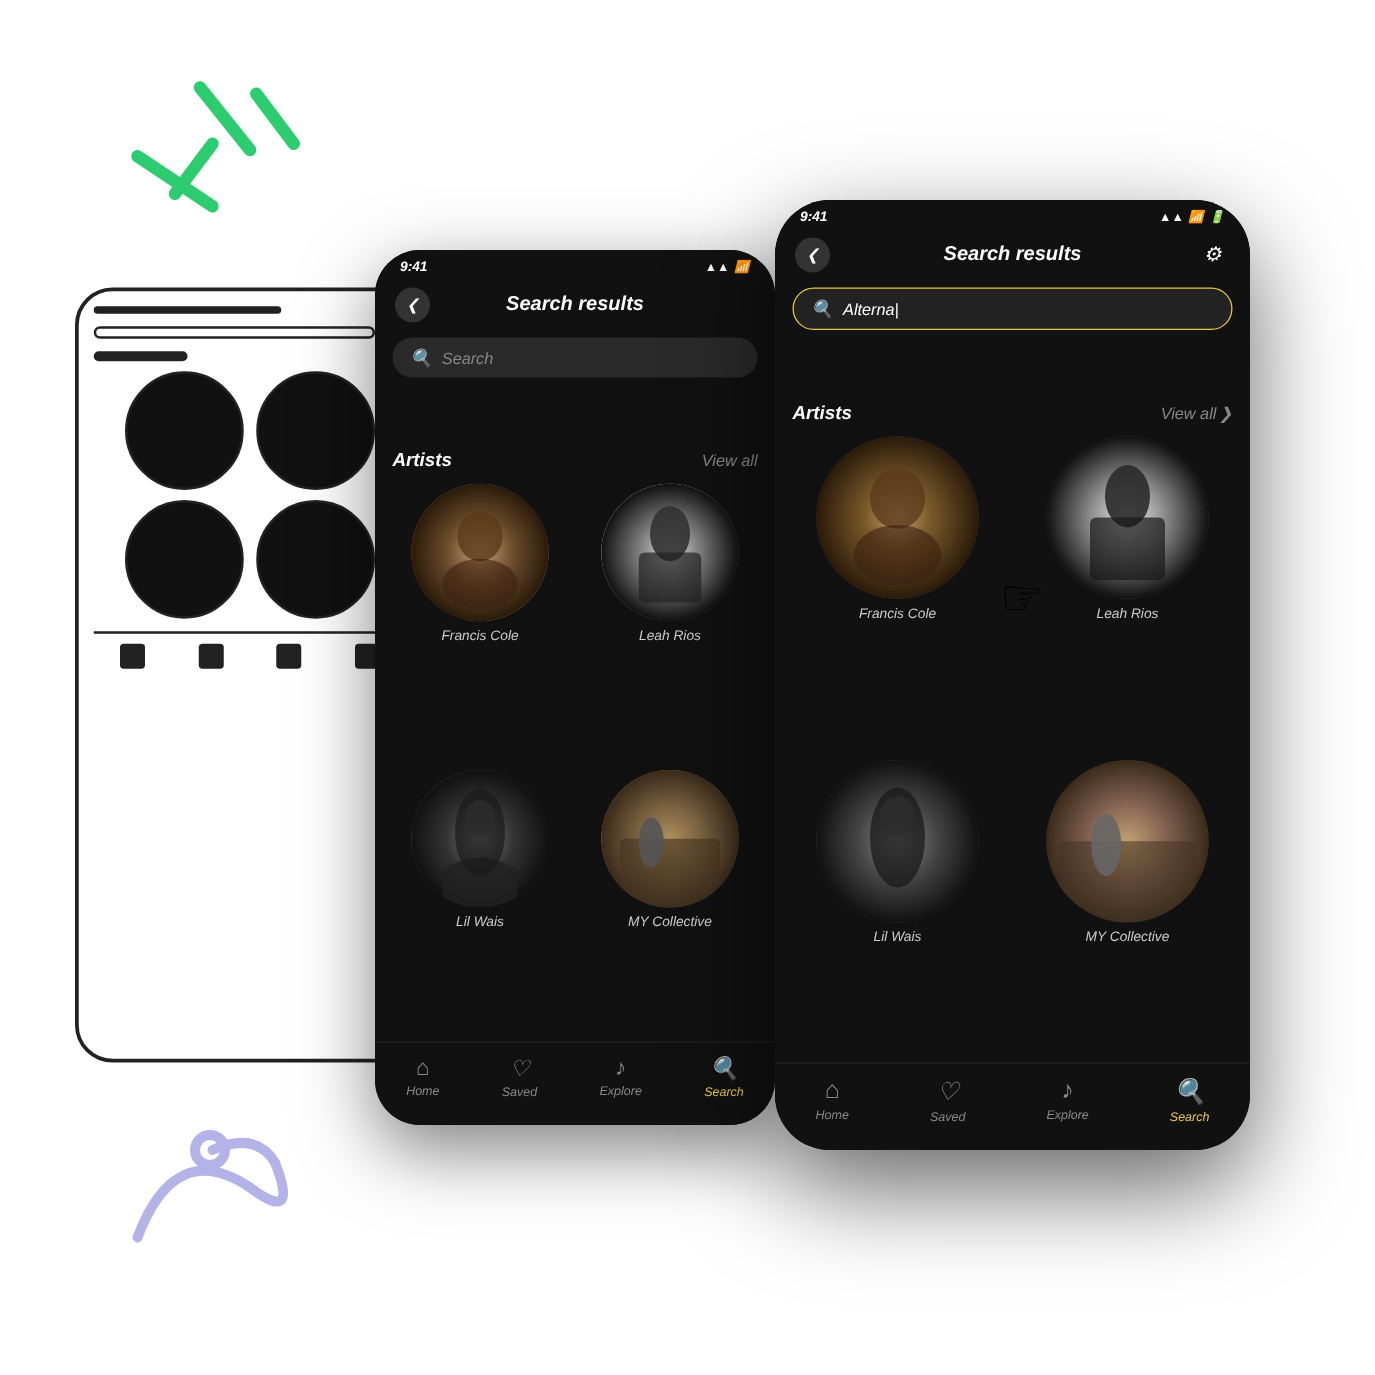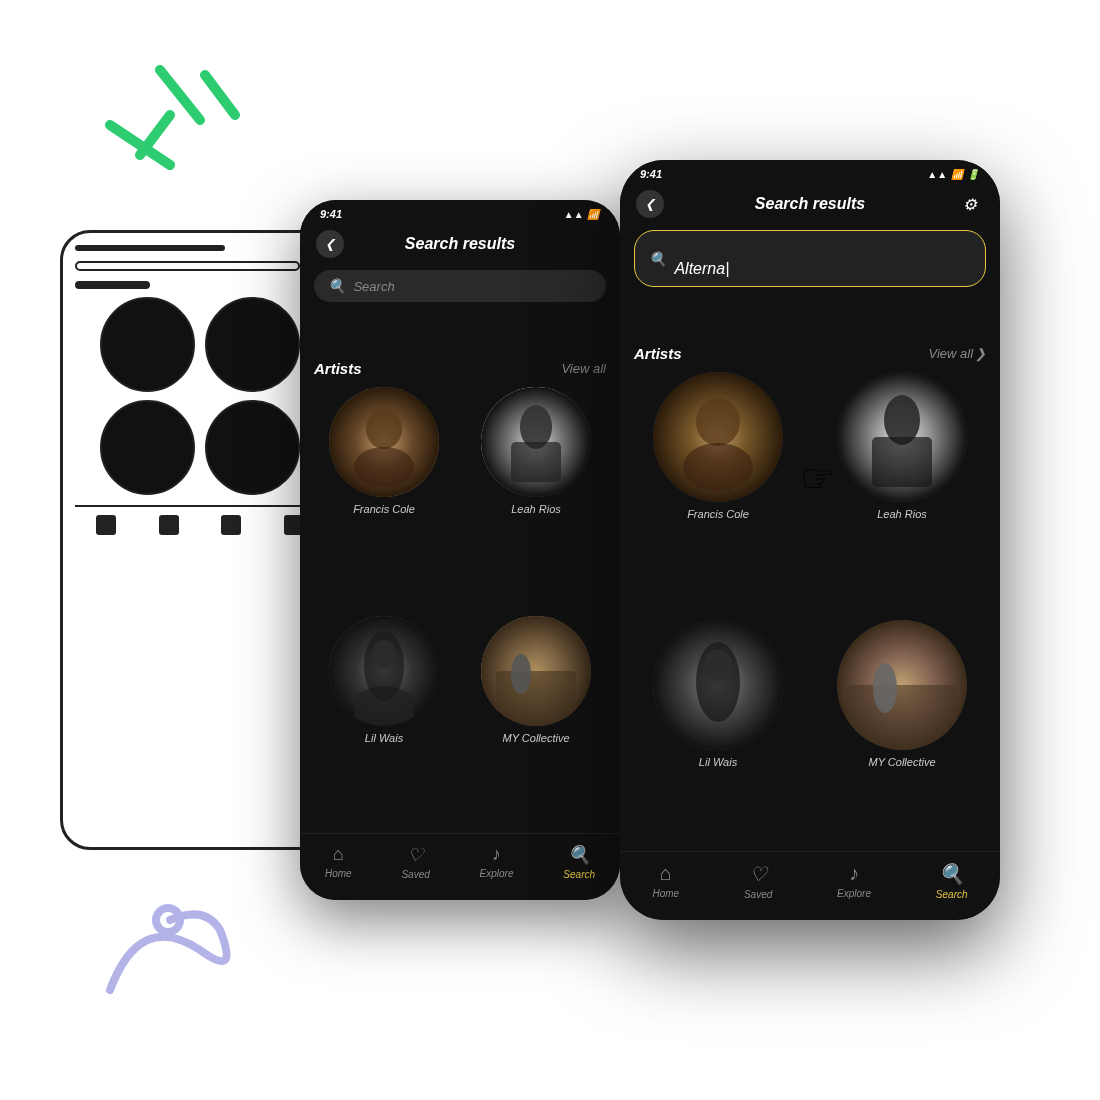--- a/index.html
+++ b/index.html
@@ -156,22 +156,21 @@
       font-size: 14px;
     }
 
     .search-bar-text {
       color: #888;
       font-size: 13px;
     }
 
     .search-bar-input {
       color: #fff;
-      font-size: 16px;
-      margin-top: 21px;
+      font-size: 13px;
     }
 
     .section-header {
       display: flex;
       justify-content: space-between;
       align-items: center;
       padding: 4px 14px 10px;
       margin-top: 44px;
     }
 

